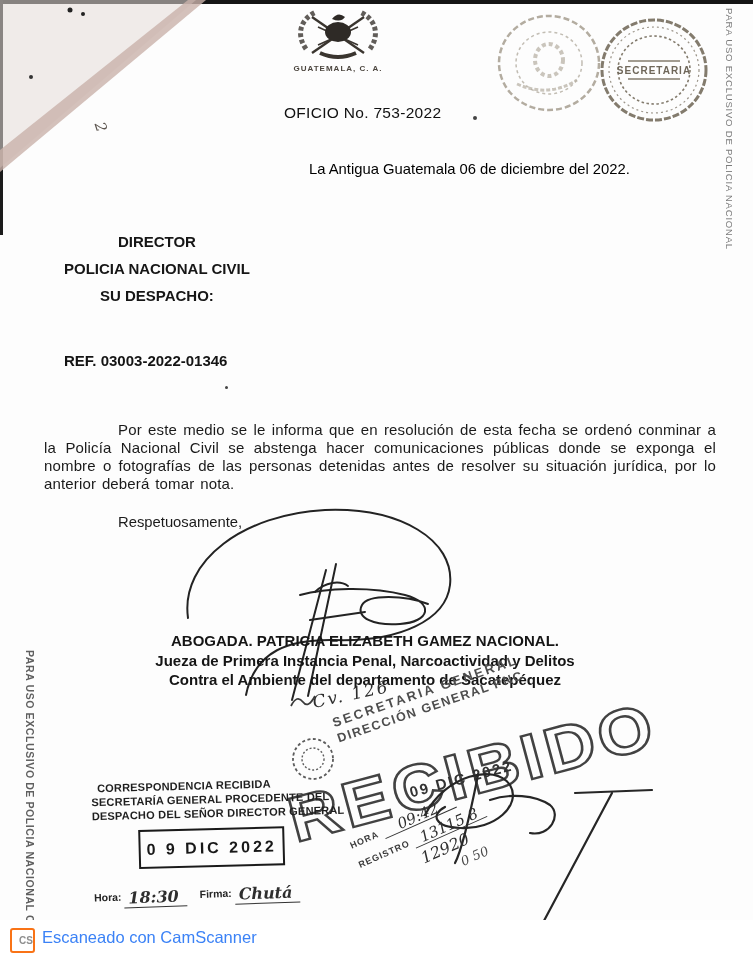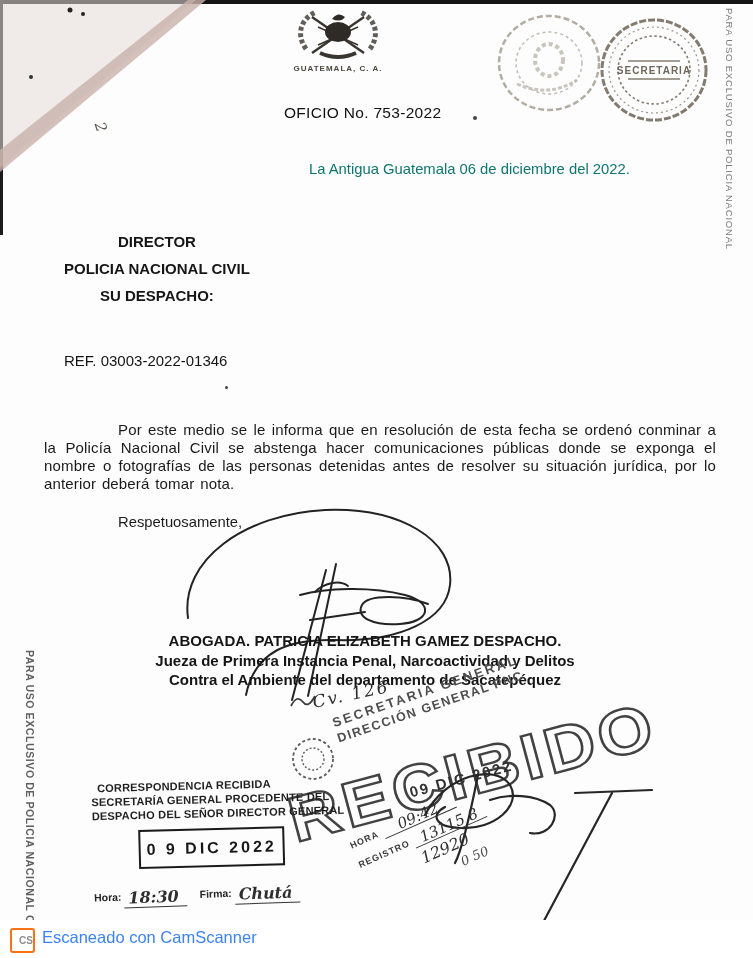--- a/index.html
+++ b/index.html
@@ -18,23 +18,23 @@
     font-family:"DejaVu Serif",serif;font-style:italic;font-size:15px;color:#5d5650;
   }
   
   .emblem-caption{
     left:288px;top:64px;width:100px;text-align:center;
     font-size:8px;letter-spacing:1px;color:#4c463f;font-weight:bold;
   }
   .title{
     left:284px;top:104px;font-size:15.5px;font-weight:normal;letter-spacing:.3px;color:#111;
   }
-  .dateline{left:309px;top:161px;font-size:14.8px;color:#0f766e;}
+  .dateline{left:309px;top:161px;font-size:14.8px;color:#000000;}
   .addressee{left:64px;top:228px;font-size:15px;font-weight:bold;line-height:27px;color:#161616;text-align:center;}
-  .ref{left:64px;top:352px;font-size:15px;font-weight:normal;color:#141414;}
+  .ref{left:64px;top:352px;font-size:15px;font-weight:bold;color:#141414;}
   .body-par{
     left:44px;top:421px;width:672px;font-size:15px;line-height:18px;
     text-align:justify;text-indent:74px;letter-spacing:.15px;word-spacing:1.5px;color:#1a1a1a;
   }
   .closing{left:118px;top:514px;font-size:14.8px;color:#1b1b1b;}
   .signer{
     left:100px;top:631px;width:530px;text-align:center;
     font-size:15px;font-weight:bold;line-height:19.5px;color:#151515;
   }
   
@@ -160,21 +160,21 @@
       <path d="M38,118 C30,60 95,14 175,10 C250,7 305,40 300,85 C296,120 250,142 185,140 C140,139 105,150 96,195"></path>
       <path d="M150,95 C175,88 220,86 255,95 C285,103 280,122 250,124 C225,126 205,118 212,105 C218,94 255,95 278,104"></path>
       <path d="M176,70 L142,200"></path>
       <path d="M186,64 L158,196"></path>
       <path d="M165,92 C175,82 190,80 198,86"></path>
       <path d="M160,120 L215,112"></path>
     </g>
   </svg>
 
   <div class="abs signer">
-    <div>ABOGADA. PATRICIA ELIZABETH GAMEZ DESPACHO.</div>
+    <div>ABOGADA. PATRICIA ELIZABETH GAMEZ NACIONAL.</div>
     <div>Jueza de Primera Instancia Penal, Narcoactividad  y Delitos</div>
     <div>Contra el Ambiente del departamento de Sacatepéquez</div>
   </div>
 
   <svg class="abs" style="left:288px;top:690px;" width="30" height="22">
     <path d="M3,16 q6,-12 12,-4 q5,7 12,-6" stroke="#3a3a3a" fill="none" stroke-width="1.8"></path>
   </svg>
   <div class="abs hand cv-note">Cv. 126</div>
 
   <div class="abs sg-stamp">

